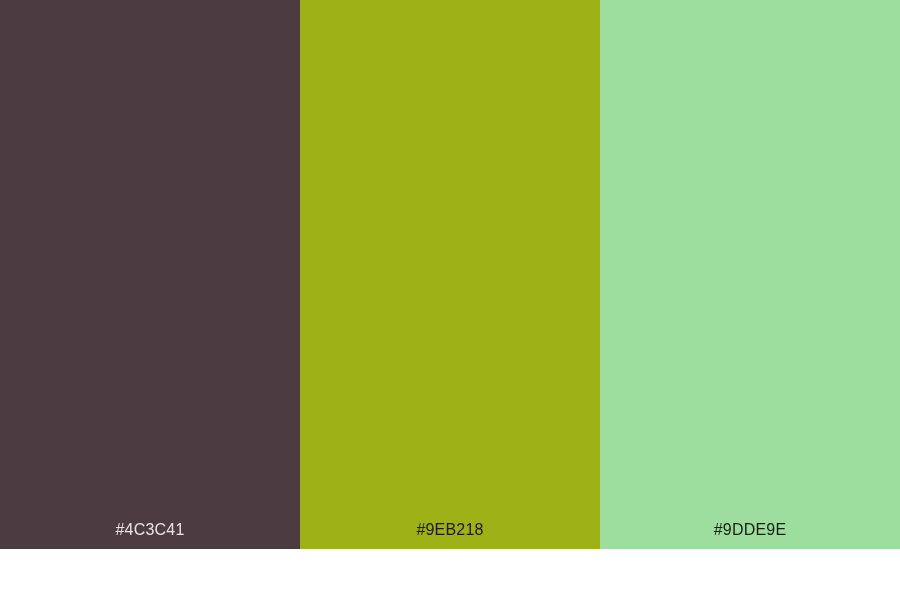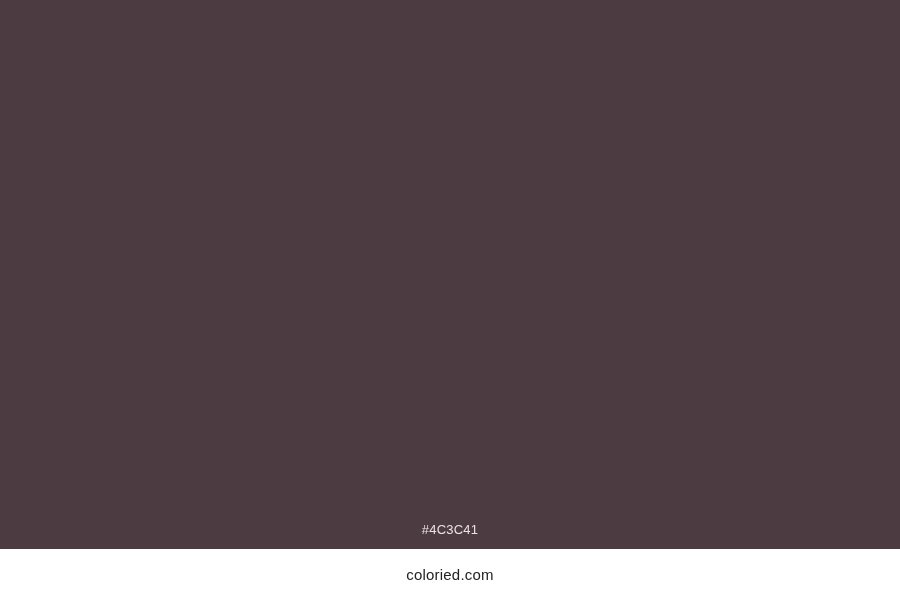--- a/index.html
+++ b/index.html
@@ -33,21 +33,21 @@
     position: relative;
     display: flex;
     align-items: flex-end;
     justify-content: center;
   }
   .swatch-label {
     display: block;
     width: 100%;
     text-align: center;
     font-family: "Liberation Sans", sans-serif;
-    font-size: 13px;
+    font-size: 16px;
     line-height: 17px;
     letter-spacing: 0.2px;
     padding-bottom: 11px;
     white-space: nowrap;
     user-select: none;
   }
   #footer-bar {
     width: 900px;
     height: 51px;
     background: #ffffff;
@@ -69,22 +69,25 @@
 
 <div id="palette-page">
 
   <div id="swatch-strip">
 
     <div class="swatch" style="background-color: rgb(76, 60, 65);">
       <span class="swatch-label" style="color: rgb(233, 226, 228);">#4C3C41</span>
     </div>
 
 
+    <div class="swatch" style="background-color: rgb(158, 178, 24);">
+      <span class="swatch-label" style="color: rgb(26, 26, 14);">#9EB218</span>
+    </div>
 
+    <div class="swatch" style="background-color: rgb(157, 222, 158);">
+      <span class="swatch-label" style="color: rgb(20, 33, 15);">#9DDE9E</span>
+    </div>
 
 
   </div>
 
-  <div id="footer-bar" style="background-color: rgb(255, 255, 255);">
-    <span id="site-credit" style="color: rgb(34, 34, 34);">coloried.com</span>
-  </div>
 
 </div>
 
 </body></html>

